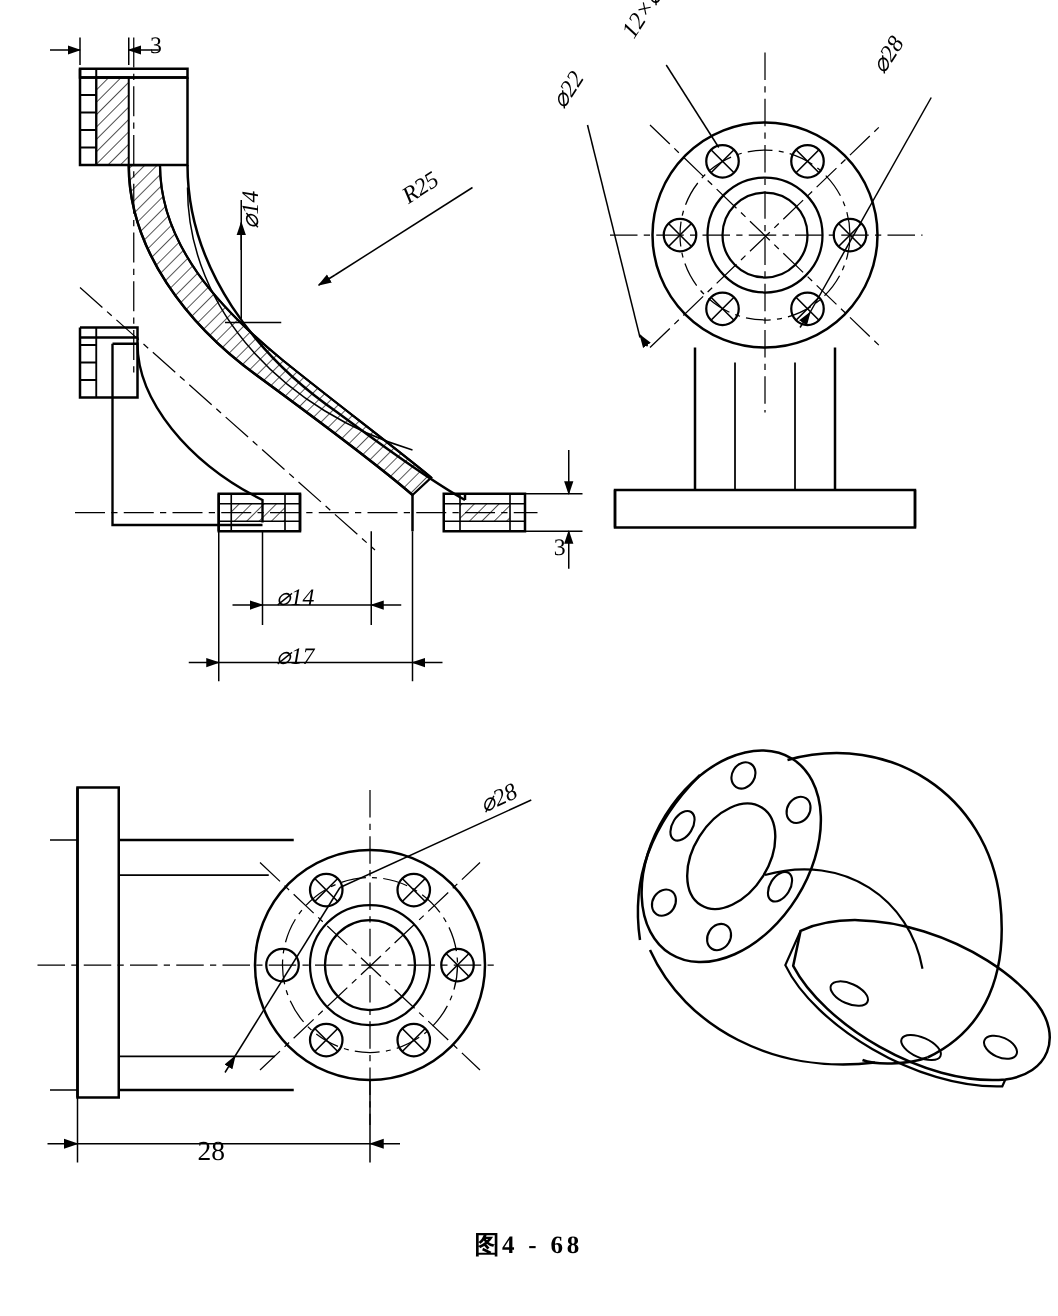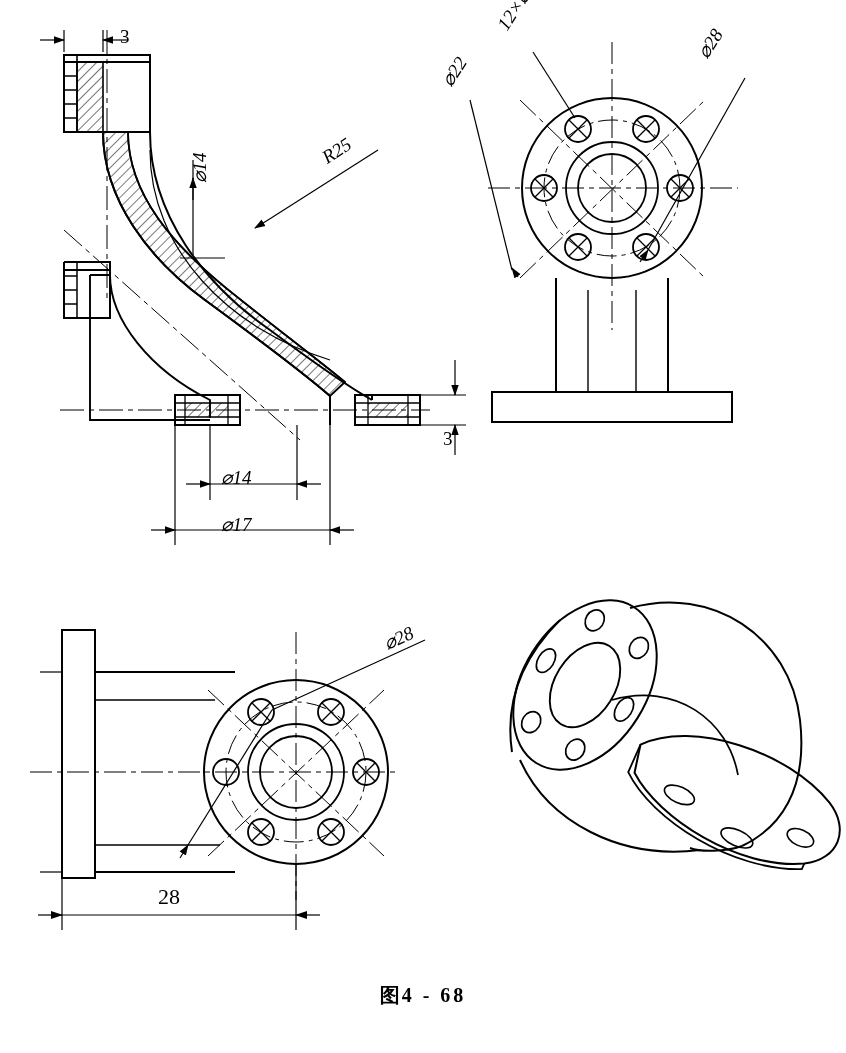--- a/index.html
+++ b/index.html
@@ -328,19 +328,19 @@
   <div class="lbl up" style="left:443px; top:428px;">3</div>
 
   <div class="lbl" style="left:492px; top:22px; transform:rotate(-57deg); transform-origin:left top;">12×⌀3</div>
 
   <div class="lbl" style="left:436px; top:78px; transform:rotate(-57deg); transform-origin:left top;">⌀22</div>
 
   <div class="lbl" style="left:692px; top:50px; transform:rotate(-57deg); transform-origin:left top;">⌀28</div>
 
   <div class="lbl" style="left:380px; top:634px; transform:rotate(-25deg); transform-origin:left top;">⌀28</div>
 
-  <div class="lbl up" style="left:158px; top:884px; font-size:22px;">28</div>
+  <div class="lbl up" style="left:158px; top:908px; font-size:22px;">28</div>
 
   <div class="caption">
     <span>图</span><span class="num">4 - 68</span>
   </div>
 
 </div>
 
 </body></html>

